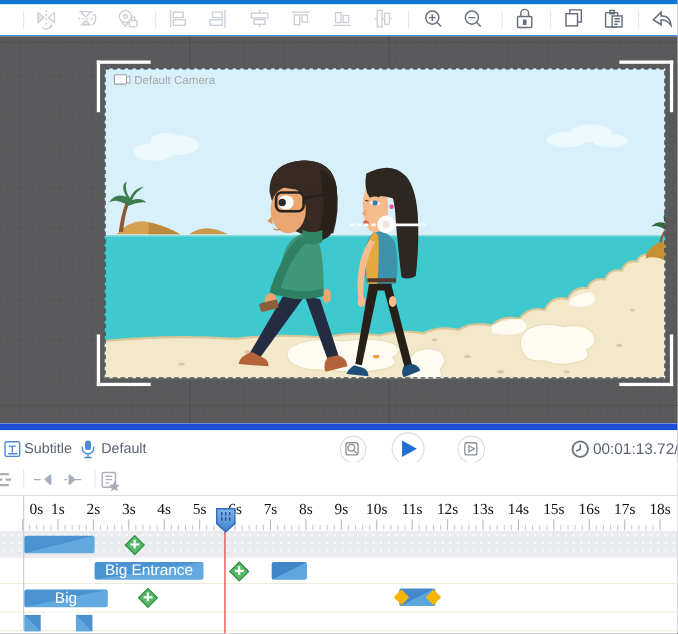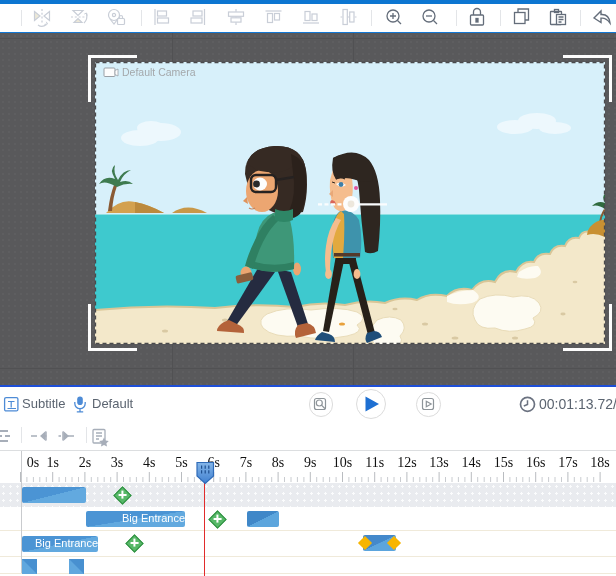--- a/index.html
+++ b/index.html
@@ -9,33 +9,33 @@
   
   #topblue{left:0;top:0;width:616px;height:4px;background:#0D76D1;}
   #toolbar{left:0;top:4px;width:616px;height:28px;background:#fff;border-bottom:1px solid #1277D3;}
   .sep{position:absolute;top:6px;width:1px;height:16px;background:#E3E5E8;}
   
   #canvas{left:0;top:33px;width:616px;height:352px;background:#59595B;background-image:radial-gradient(circle,#5E5E60 0.8px,transparent 1.2px);background-size:6px 6px;}
   .guideV{position:absolute;width:1px;background:#515153;}
   .guideH{position:absolute;height:1px;background:#515153;}
   .bk{position:absolute;background:#FDFDFD;}
   
-  #ctrlbar{left:0;top:385px;width:616px;height:35px;background:#FFF;border-top:2px solid #1d4ed8;}
+  #ctrlbar{left:0;top:385px;width:616px;height:35px;background:#FFF;border-top:6px solid #1d4ed8;}
   .ctext{position:absolute;top:9px;font-size:13px;color:#5B6470;}
   .cbtn{position:absolute;border-radius:50%;background:#fff;border:1px solid #DCDCDC;box-sizing:border-box;}
   
   #tl{left:0;top:420px;width:616px;height:156px;background:#fff;}
   #tlbar{position:absolute;left:0;top:0;width:616px;height:31px;background:#fff;border-bottom:1px solid #DCDEE0;box-sizing:border-box;}
   #ruler{position:absolute;left:0;top:31px;width:616px;height:32px;background:#fff;}
   #rows{position:absolute;left:0;top:63px;width:616px;height:93px;}
   .row1{position:absolute;left:0;top:0px;width:616px;height:24px;background:#E9EBEF;background-image:radial-gradient(circle,#FBFCFD 1px,transparent 1.3px);background-size:7px 7px;}
   .rline{position:absolute;left:0;width:616px;height:1px;background:#F0EADA;}
   .bar{position:absolute;height:16px;border-radius:2px;
        background:linear-gradient(to bottom right,#4B94D4 49.7%,#62A9DF 50.3%);}
-  .bartxt{width:100%;text-align:right;font-size:11px;color:#fff;line-height:15px;
+  .bartxt{width:100%;text-align:center;font-size:14px;color:#fff;line-height:15px;
           font-family:"Liberation Sans",sans-serif;}
   .sq{position:absolute;width:15px;height:15px;
       background:linear-gradient(to bottom left,#4890D0 49.7%,#60A7DE 50.3%);}
   .dia{position:absolute;width:13px;height:13px;transform:rotate(45deg);
        background:#57B868;border:1.8px solid #2F8F41;box-sizing:border-box;}
   .dia:before{content:"";position:absolute;left:4.2px;top:0.6px;width:1.6px;height:8.4px;background:#fff;transform:rotate(-45deg);}
   .dia:after{content:"";position:absolute;left:0.8px;top:4px;width:8.4px;height:1.6px;background:#fff;transform:rotate(-45deg);}
   .odia{position:absolute;width:10px;height:10px;transform:rotate(45deg);background:#F7B500;}
   #redline{position:absolute;left:204px;top:61px;width:1px;height:95px;background:#E12B2B;}
   #lcol{position:absolute;left:21px;top:31px;width:1px;height:122px;background:#C9CBCE;}

